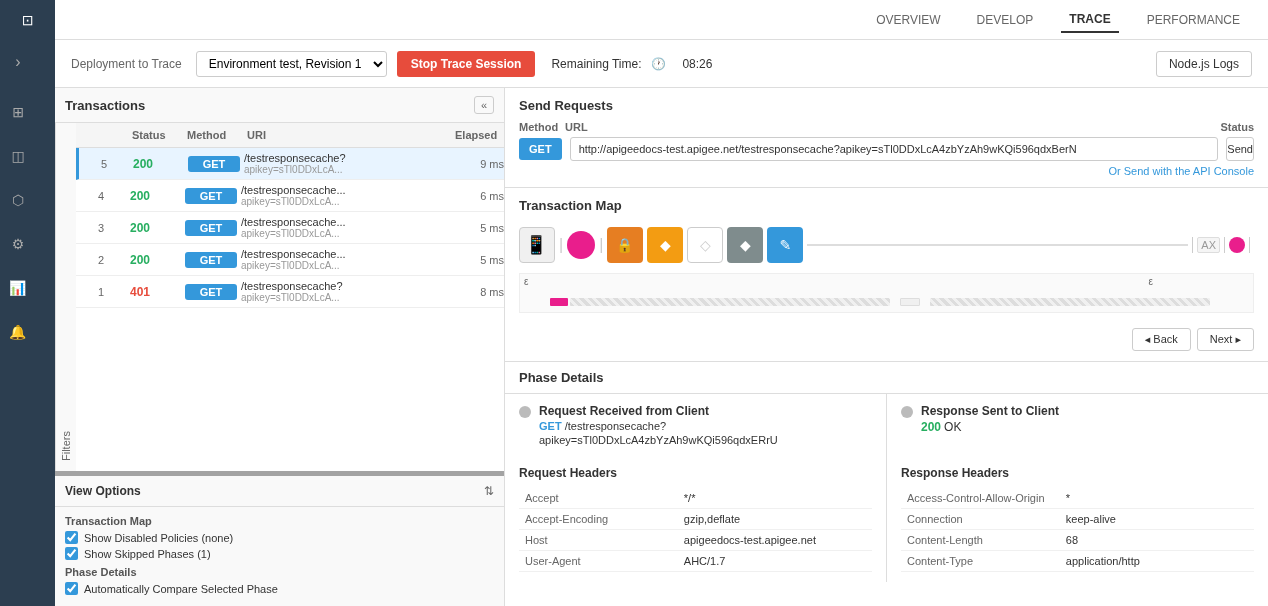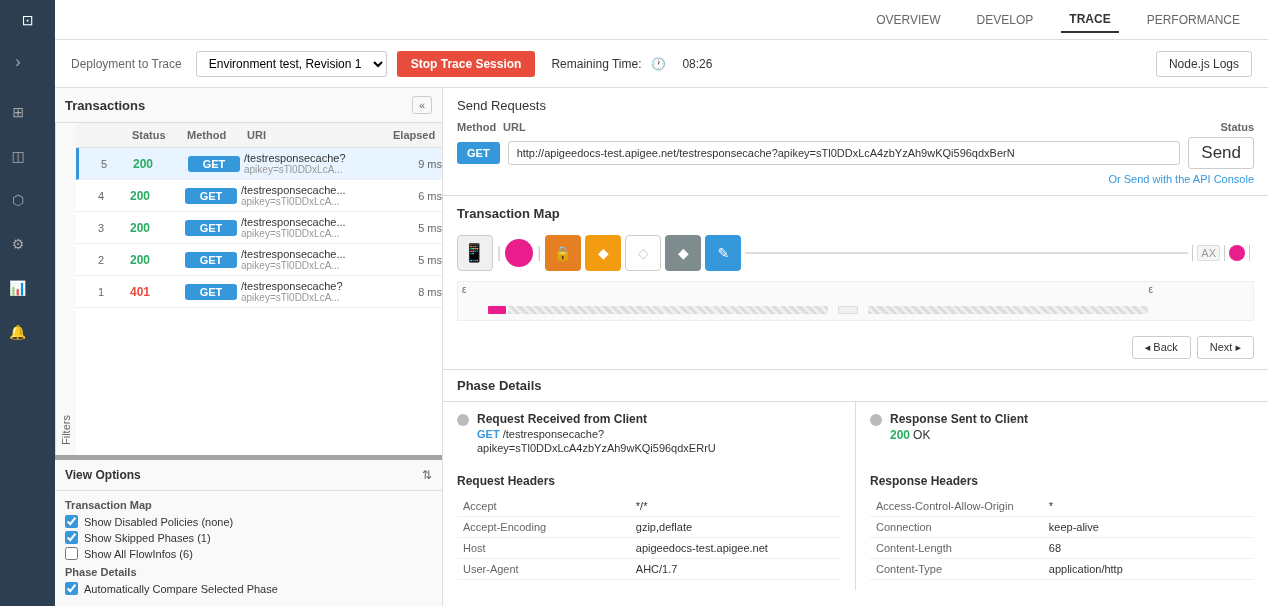--- a/index.html
+++ b/index.html
@@ -23,21 +23,21 @@
     .toolbar-select { font-size: 12px; border: 1px solid #ccc; border-radius: 3px; padding: 4px 8px; background: #fff; cursor: pointer; }
     .btn-stop { background: #e74c3c; color: #fff; border: none; border-radius: 3px; padding: 6px 14px; font-size: 12px; cursor: pointer; font-weight: bold; }
     .remaining { font-size: 12px; color: #333; margin-left: 6px; }
     .btn-outline { background: #fff; color: #333; border: 1px solid #ccc; border-radius: 3px; padding: 5px 12px; font-size: 12px; cursor: pointer; }
     .spacer { flex: 1; }
 
     
     .body-area { flex: 1; display: flex; overflow: hidden; }
 
     
-    .transactions-panel { width: 388px; display: flex; flex-direction: column; border-right: 1px solid #ddd; flex-shrink: 0; background: #fff; }
+    .transactions-panel { width: 450px; display: flex; flex-direction: column; border-right: 1px solid #ddd; flex-shrink: 0; background: #fff; }
     .transactions-header { display: flex; align-items: center; padding: 8px 10px; border-bottom: 1px solid #ddd; background: #f9f9f9; }
     .transactions-title { font-size: 13px; font-weight: bold; color: #333; flex: 1; }
     .collapse-btn { background: none; border: 1px solid #ccc; border-radius: 3px; padding: 2px 6px; cursor: pointer; font-size: 11px; color: #666; }
 
     .filters-sidebar { writing-mode: vertical-rl; text-orientation: mixed; transform: rotate(180deg); font-size: 11px; color: #666; padding: 10px 4px; border-right: 1px solid #ddd; background: #f9f9f9; cursor: pointer; }
 
     .transactions-table-area { display: flex; flex: 1; overflow: hidden; }
     .transactions-table { flex: 1; overflow-y: auto; }
 
     .table-header { display: grid; grid-template-columns: 50px 55px 60px 1fr 55px; padding: 4px 0; border-bottom: 1px solid #ddd; background: #f5f5f5; }
@@ -63,28 +63,28 @@
     .view-options-body { padding: 8px 10px; }
     .vo-section-title { font-size: 11px; font-weight: bold; color: #555; margin-bottom: 4px; }
     .vo-checkbox { display: flex; align-items: center; gap: 6px; margin: 3px 0; font-size: 11px; color: #333; cursor: pointer; }
     .vo-checkbox input { cursor: pointer; accent-color: #3498db; }
 
     
     .right-panel { flex: 1; display: flex; flex-direction: column; overflow: hidden; background: #fff; }
 
     
     .send-requests { border-bottom: 1px solid #ddd; padding: 10px 14px; flex-shrink: 0; }
-    .send-requests-title { font-size: 13px; font-weight: normal; color: #333; margin-bottom: 8px; }
+    .send-requests-title { font-size: 13px; font-weight: bold; color: #333; margin-bottom: 8px; }
     .send-requests-row { display: flex; align-items: center; gap: 8px; }
     .method-label { font-size: 11px; color: #666; font-weight: bold; min-width: 40px; }
     .url-label { font-size: 11px; color: #666; font-weight: bold; min-width: 30px; }
     .status-label { font-size: 11px; color: #666; font-weight: bold; margin-left: auto; }
     .btn-get { background: #3498db; color: #fff; border: none; border-radius: 3px; padding: 5px 10px; font-size: 11px; font-weight: bold; cursor: pointer; }
     .url-input { flex: 1; border: 1px solid #ccc; border-radius: 3px; padding: 5px 8px; font-size: 11px; color: #333; }
-    .btn-send { background: #fff; border: 1px solid #ccc; border-radius: 3px; padding: 5px 12px; font-size: 17px; cursor: pointer; color: #333; }
+    .btn-send { background: #fff; border: 1px solid #ccc; border-radius: 3px; padding: 5px 0; font-size: 11px; cursor: pointer; color: #333; }
     .send-api-link { font-size: 11px; color: #3498db; text-align: right; margin-top: 4px; cursor: pointer; }
 
     
     .transaction-map { border-bottom: 1px solid #ddd; padding: 10px 14px; flex-shrink: 0; }
     .section-title { font-size: 13px; font-weight: bold; color: #333; margin-bottom: 8px; }
 
     .map-flow { display: flex; align-items: center; gap: 4px; padding: 6px 0; }
     .flow-icon { width: 36px; height: 36px; border-radius: 4px; display: flex; align-items: center; justify-content: center; font-size: 18px; cursor: pointer; flex-shrink: 0; }
     .flow-icon.phone { background: #f0f0f0; border: 1px solid #ccc; }
     .flow-icon.orange-lock { background: #e67e22; border-radius: 4px; }
@@ -262,24 +262,20 @@
           <div class="view-options-body">
             <div class="vo-section-title">Transaction Map</div>
             <label class="vo-checkbox">
               <input type="checkbox" checked="" style="">
               <span>Show Disabled Policies (none)</span>
             </label>
             <label class="vo-checkbox">
               <input type="checkbox" checked="" style="">
               <span>Show Skipped Phases (1)</span>
             </label>
-            <label class="vo-checkbox">
-              <input type="checkbox" style="">
-              <span>Show All FlowInfos (6)</span>
-            </label>
             <div class="vo-section-title" style="margin-top:6px;">Phase Details</div>
             <label class="vo-checkbox">
               <input type="checkbox" checked="" style="">
               <span>Automatically Compare Selected Phase</span>
             </label>
           </div>
         </div>
       </div>
 
       <div class="right-panel">

